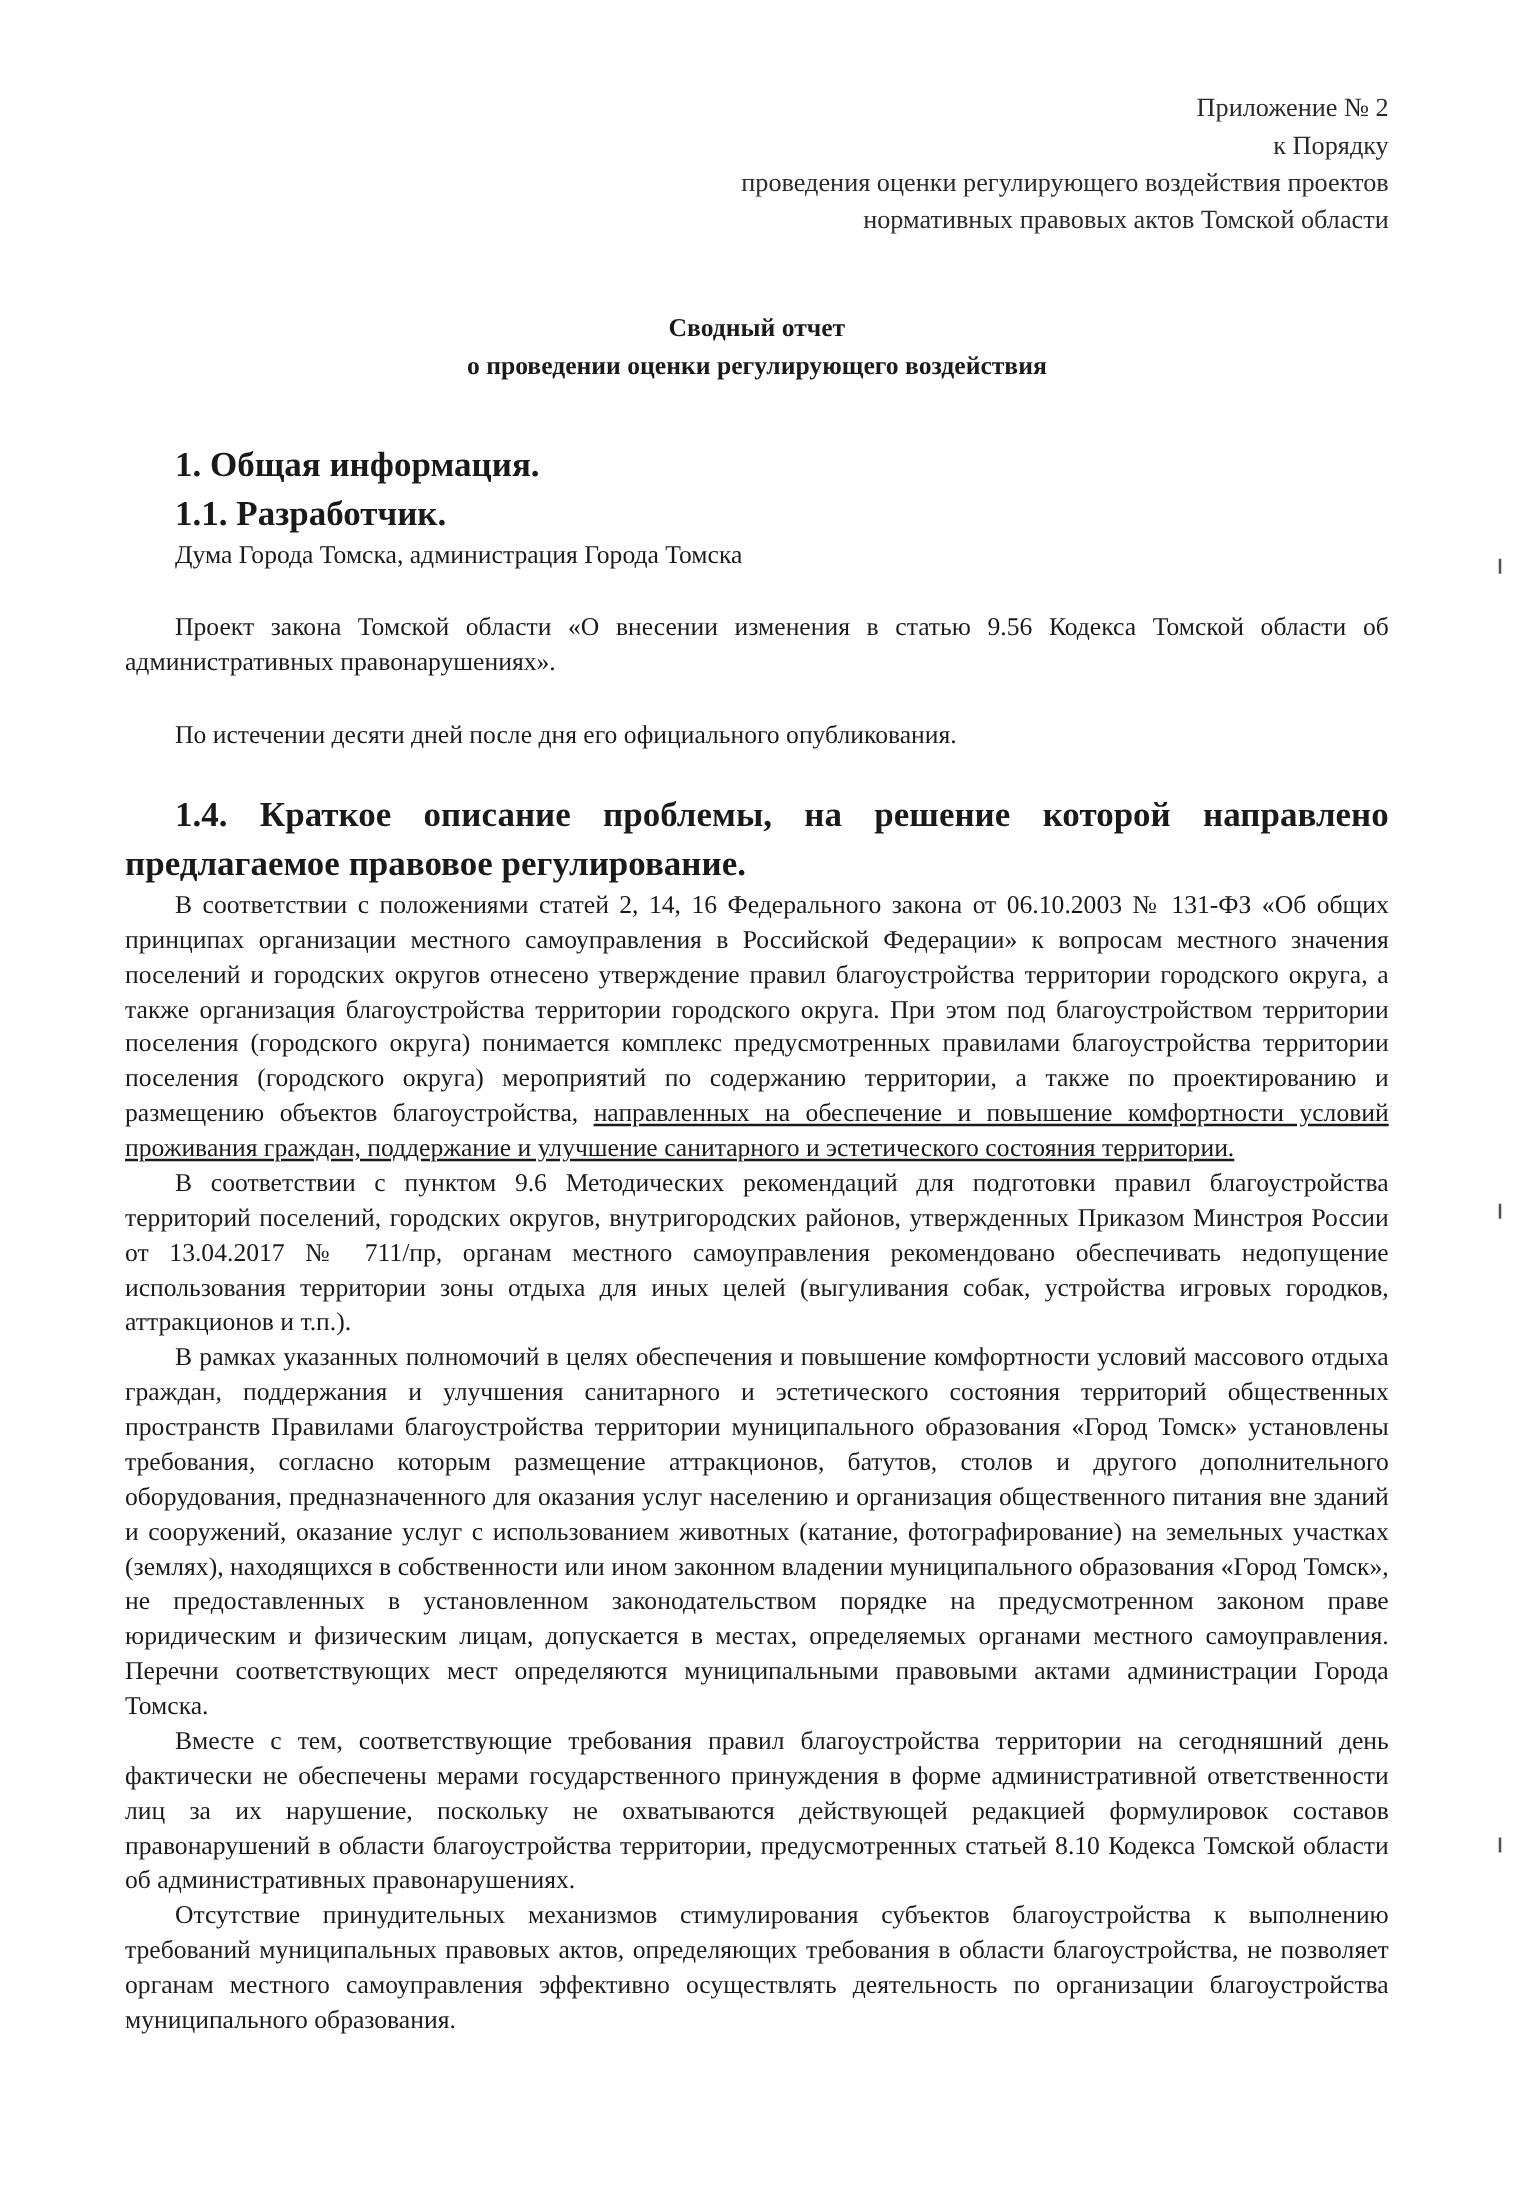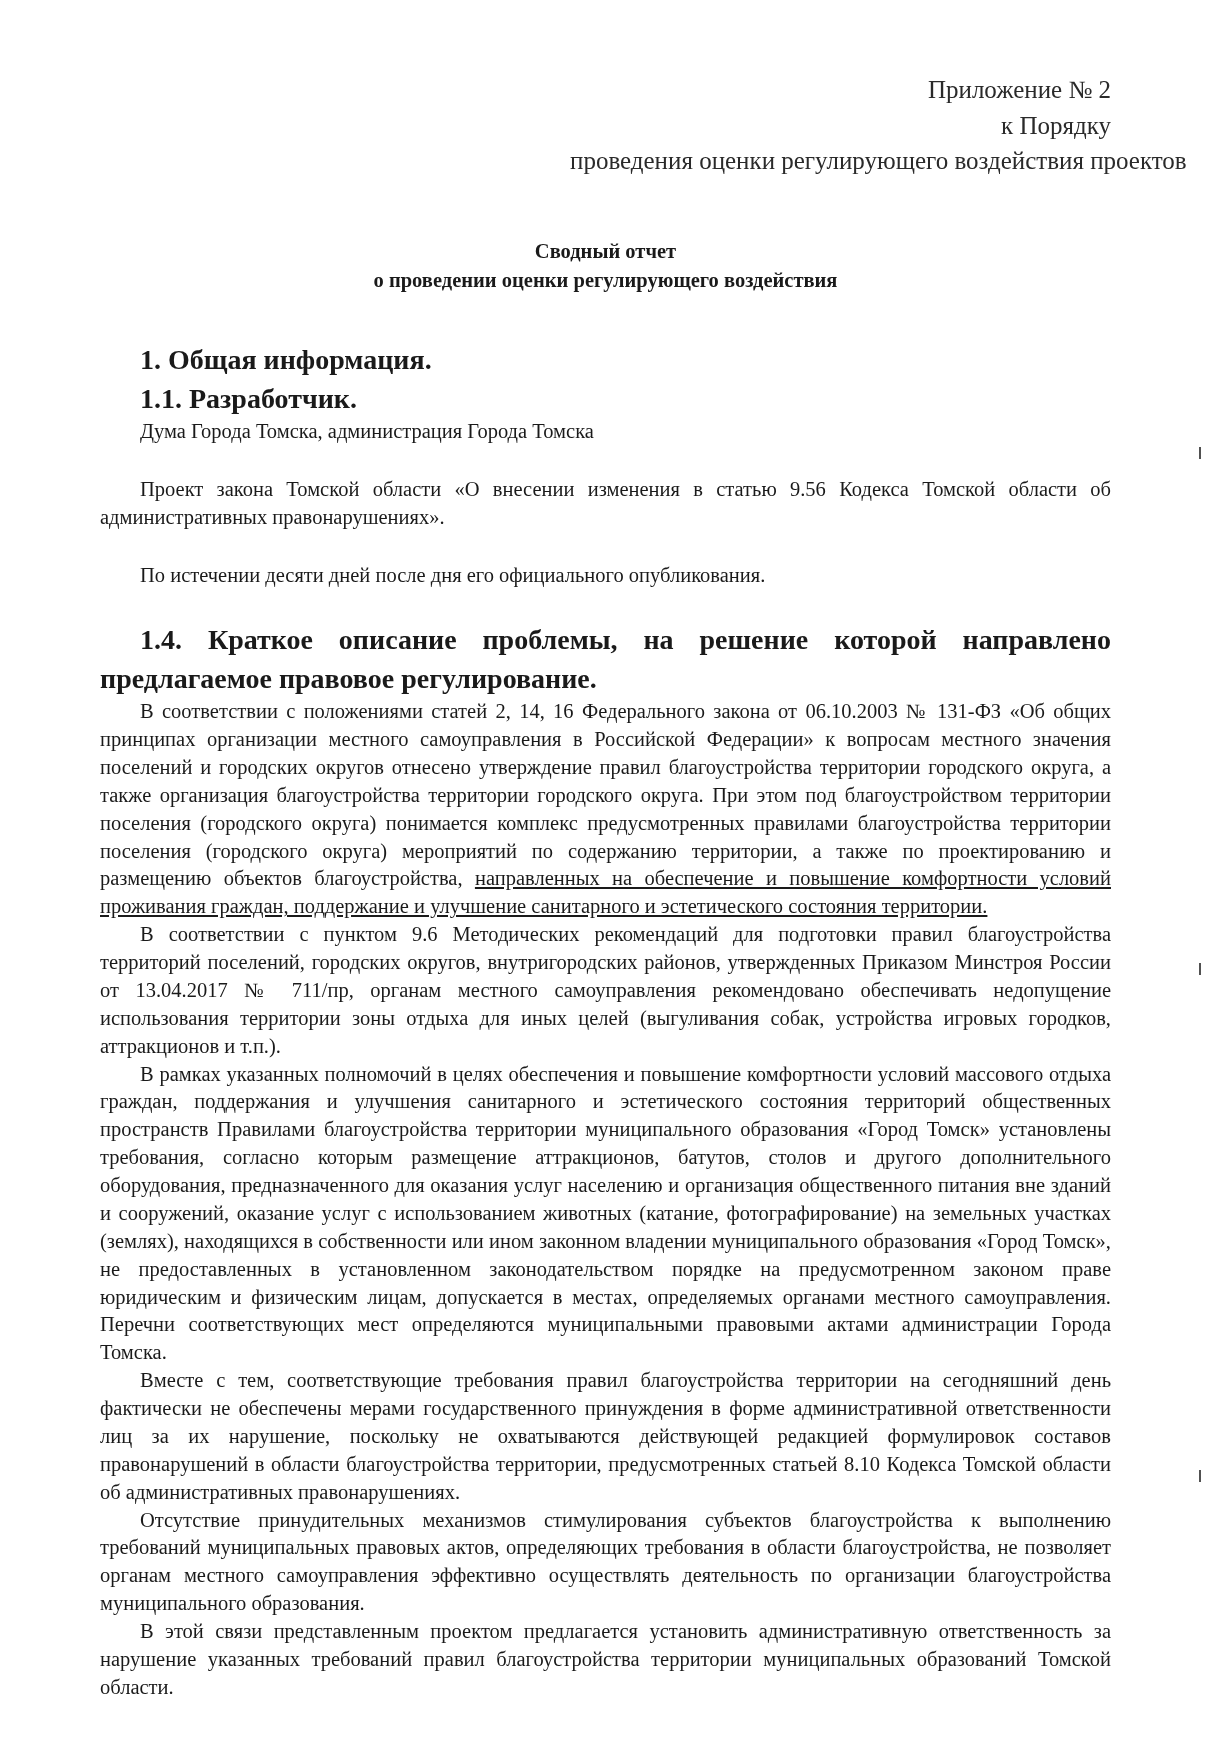--- a/index.html
+++ b/index.html
@@ -18,21 +18,21 @@
     position: relative;
     width: 1231px;
     min-height: 1752px;
     box-sizing: border-box;
     padding: 72px 120px 40px 100px;
     background: #fff;
   }
   .header-block {
     margin-left: 470px;
     text-align: right;
-    font-size: 25px;
+    font-size: 21px;
     line-height: 1.42;
     color: #2a2a2a;
   }
   .header-block div {
     white-space: nowrap;
   }
   .title-block {
     margin-top: 58px;
     text-align: center;
     font-weight: bold;
@@ -80,20 +80,21 @@
 </style>
 </head>
 <body>
 
 <div class="page">
 
   <div class="header-block">
     <div>Приложение № 2</div>
     <div>к Порядку</div>
     <div>проведения оценки регулирующего воздействия проектов</div>
+    <div>нормативных правовых актов Томской области</div>
   </div>
 
   <div class="title-block">
     <div>Сводный отчет</div>
     <div>о проведении оценки регулирующего воздействия</div>
   </div>
 
   <div class="body-region">
 
     <p class="section-heading s1">1. Общая информация.</p>
@@ -115,21 +116,20 @@
     <p class="para"><span>В соответствии с положениями статей 2, 14, 16 Федерального закона от 06.10.2003 № 131-ФЗ «Об общих принципах организации местного самоуправления в Российской Федерации» к вопросам местного значения поселений и городских округов отнесено утверждение правил благоустройства территории городского округа, а также организация благоустройства территории городского округа. При этом под благоустройством территории поселения (городского округа) понимается комплекс предусмотренных правилами благоустройства территории поселения (городского округа) мероприятий по содержанию территории, а также по проектированию и размещению объектов благоустройства, </span><span class="underline">направленных на обеспечение и повышение комфортности условий проживания граждан, поддержание и улучшение санитарного и эстетического состояния территории.</span></p>
 
     <p class="para">В соответствии с пунктом 9.6 Методических рекомендаций для подготовки правил благоустройства территорий поселений, городских округов, внутригородских районов, утвержденных Приказом Минстроя России от 13.04.2017 № 711/пр, органам местного самоуправления рекомендовано обеспечивать недопущение использования территории зоны отдыха для иных целей (выгуливания собак, устройства игровых городков, аттракционов и т.п.).</p>
 
     <p class="para">В рамках указанных полномочий в целях обеспечения и повышение комфортности условий массового отдыха граждан, поддержания и улучшения санитарного и эстетического состояния территорий общественных пространств Правилами благоустройства территории муниципального образования «Город Томск» установлены требования, согласно которым размещение аттракционов, батутов, столов и другого дополнительного оборудования, предназначенного для оказания услуг населению и организация общественного питания вне зданий и сооружений, оказание услуг с использованием животных (катание, фотографирование) на земельных участках (землях), находящихся в собственности или ином законном владении муниципального образования «Город Томск», не предоставленных в установленном законодательством порядке на предусмотренном законом праве юридическим и физическим лицам, допускается в местах, определяемых органами местного самоуправления. Перечни соответствующих мест определяются муниципальными правовыми актами администрации Города Томска.</p>
 
     <p class="para">Вместе с тем, соответствующие требования правил благоустройства территории на сегодняшний день фактически не обеспечены мерами государственного принуждения в форме административной ответственности лиц за их нарушение, поскольку не охватываются действующей редакцией формулировок составов правонарушений в области благоустройства территории, предусмотренных статьей 8.10 Кодекса Томской области об административных правонарушениях.</p>
 
     <p class="para">Отсутствие принудительных механизмов стимулирования субъектов благоустройства к выполнению требований муниципальных правовых актов, определяющих требования в области благоустройства, не позволяет органам местного самоуправления эффективно осуществлять деятельность по организации благоустройства муниципального образования.</p>
 
-    <p class="para">В этой связи представленным проектом предлагается установить административную ответственность за нарушение указанных требований правил благоустройства территории муниципальных образований Томской области.</p>
 
   </div>
 
   <div class="tick t1"></div>
   <div class="tick t2"></div>
   <div class="tick t3"></div>
 
 </div>
 
 </body></html>

